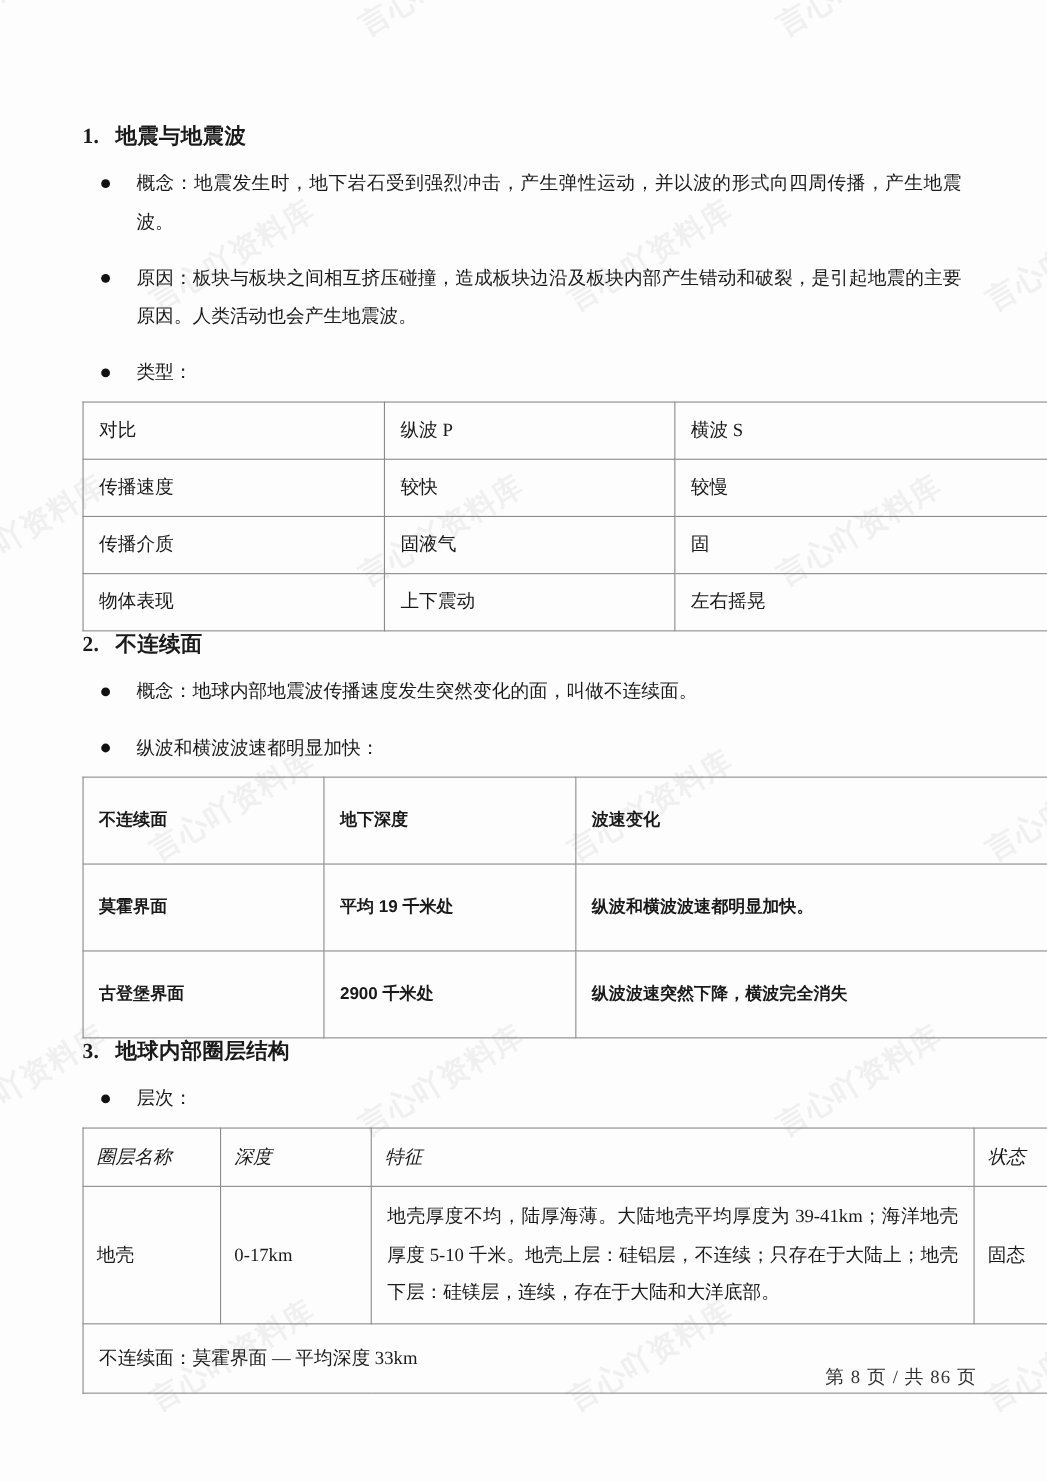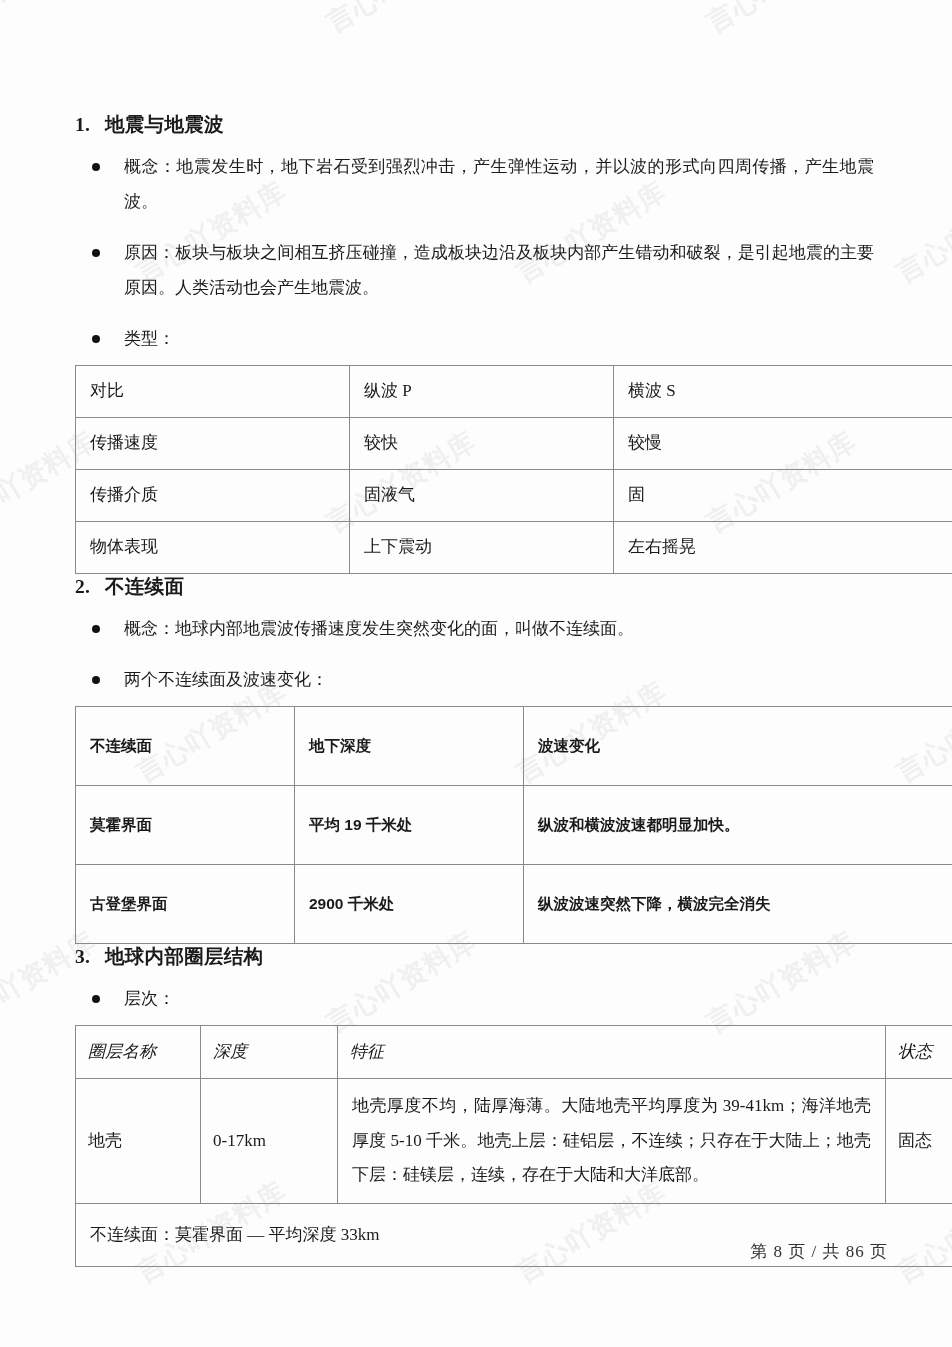--- a/index.html
+++ b/index.html
@@ -235,21 +235,21 @@
           <td class="c2">左右摇晃</td>
         </tr>
       </tbody>
     </table>
 
     <h2 class="section-heading section-2">
       <span class="num">2.</span><span>不连续面</span>
     </h2>
     <ul class="bullets">
       <li>概念：地球内部地震波传播速度发生突然变化的面，叫做不连续面。</li>
-      <li class="tight">两个不连续面及波速变化：</li>
+      <li class="tight">纵波和横波波速都明显加快：</li>
     </ul>
 
     <table id="table-disc">
       <tbody>
         <tr>
           <td class="c0">不连续面</td>
           <td class="c1">地下深度</td>
           <td class="c2">波速变化</td>
         </tr>
         <tr>

